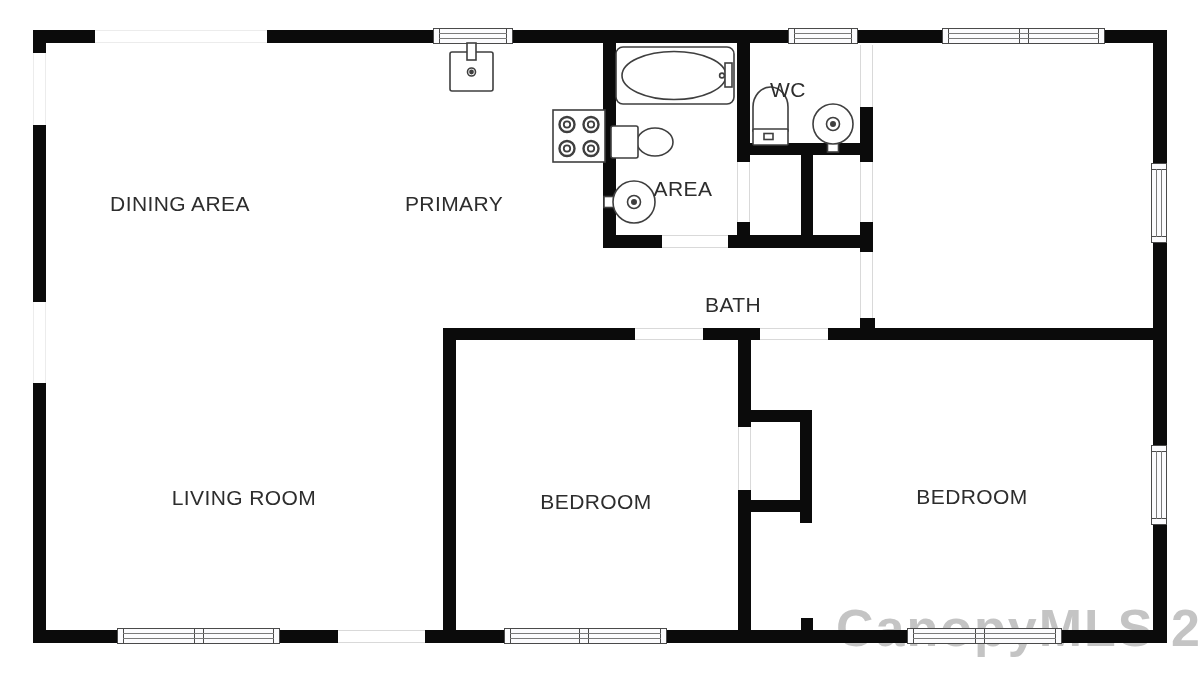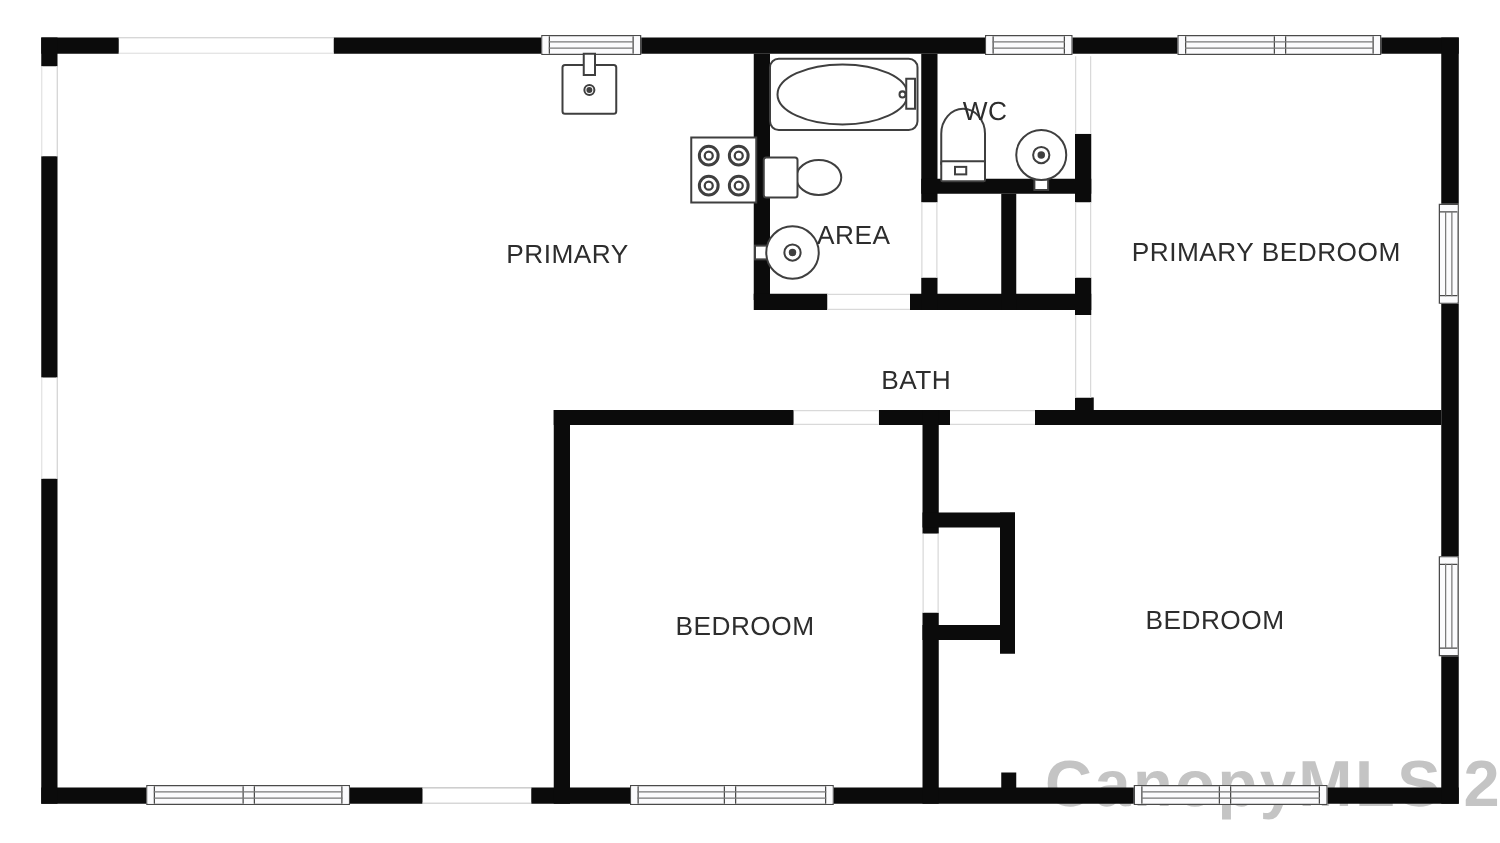--- a/index.html
+++ b/index.html
@@ -164,20 +164,21 @@
         <rect x="753" y="129" width="35" height="16" rx="1"></rect>
         <rect x="764" y="133.5" width="9" height="6"></rect>
       </g>
       <g fill="#ffffff" stroke="#3f3f3f" stroke-width="1.6">
         <rect x="827.5" y="136" width="11" height="16"></rect>
         <circle cx="833" cy="124" r="20"></circle>
         <circle cx="833" cy="124" r="6.5"></circle>
         <circle cx="833" cy="124" r="2.2" fill="#3f3f3f"></circle>
       </g>
     </svg>
+    <div class="room-label" style="left: 180px; top: 204px;">DINING AREA</div>
     <div class="room-label" style="left: 454px; top: 204px;">PRIMARY</div>
     <div class="room-label" style="left: 683px; top: 189px;">AREA</div>
     <div class="room-label" style="left: 788px; top: 90px;">WC</div>
-    <div class="room-label" style="left: 1013px; top: 203px;">PRIMARY BEDROOM</div>
     <div class="room-label" style="left: 733px; top: 305px;">BATH</div>
+    <div class="room-label" style="left: 244px; top: 498px;">LIVING ROOM</div>
     <div class="room-label" style="left: 596px; top: 502px;">BEDROOM</div>
     <div class="room-label" style="left: 972px; top: 497px;">BEDROOM</div>
   </div>
 
 </body></html>

